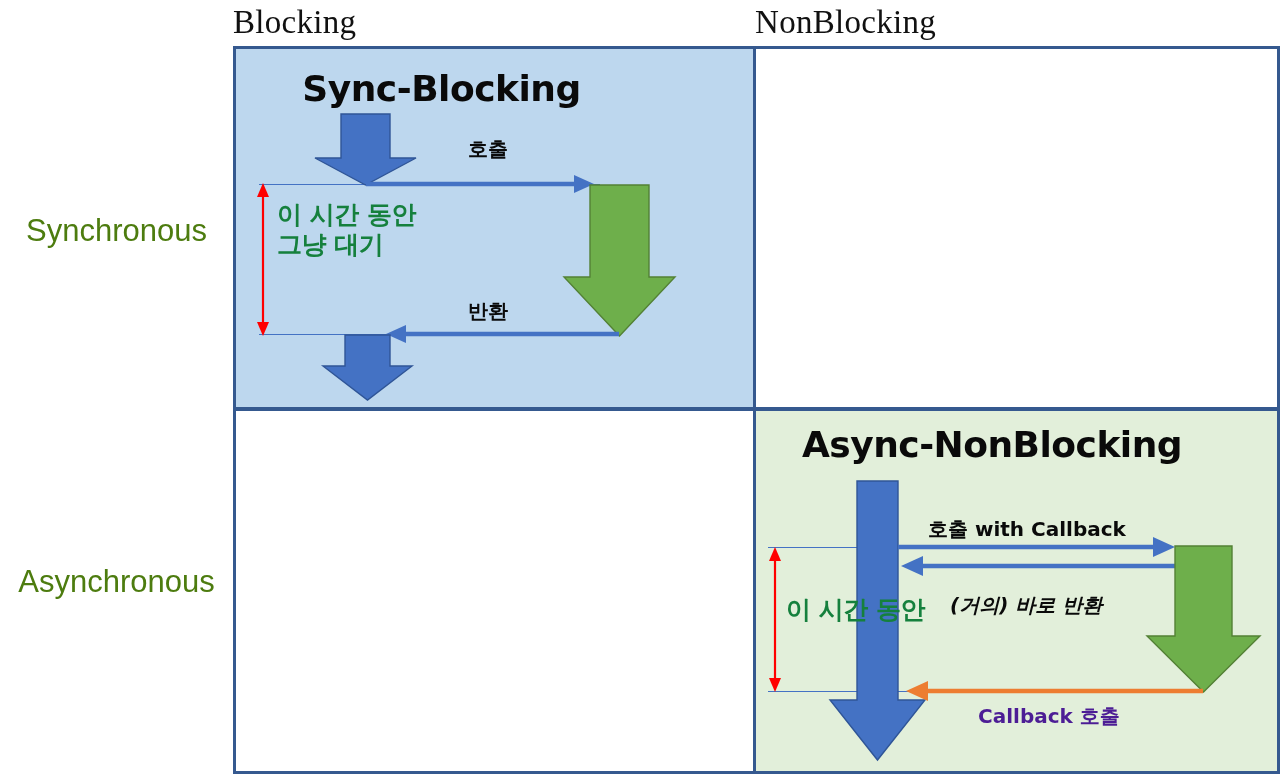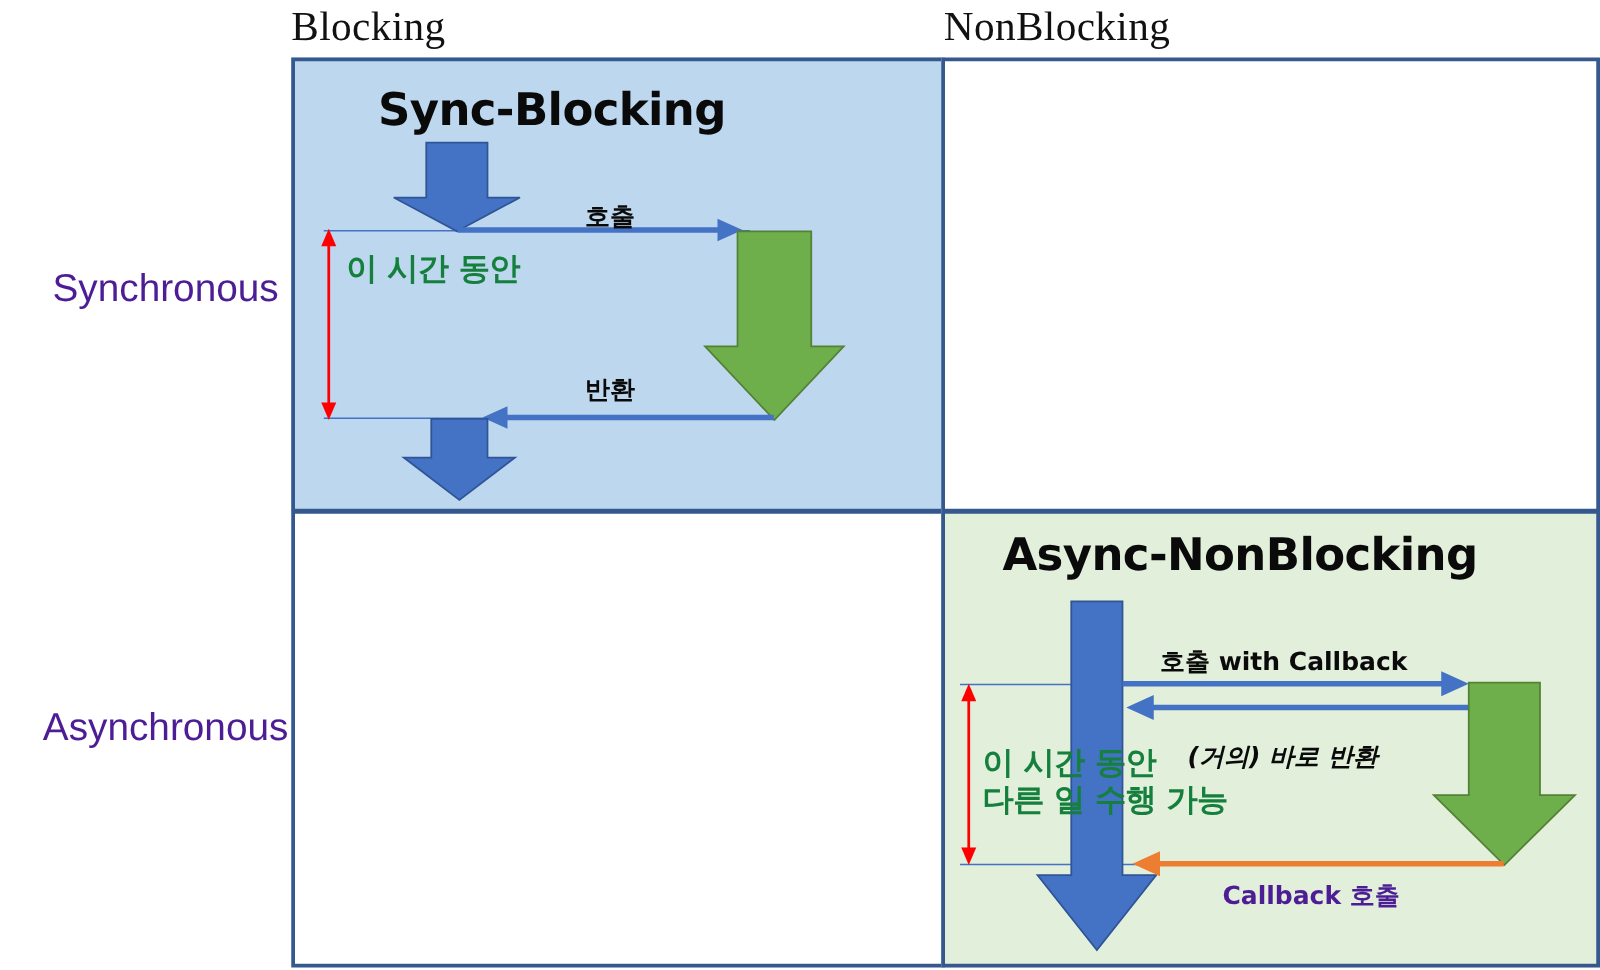--- a/index.html
+++ b/index.html
@@ -25,27 +25,27 @@
     font-size: 33px;
     color: #111111;
     letter-spacing: 0.3px;
     white-space: nowrap;
   }
   #col-blocking { left: 233px; width: 520px; }
   #col-nonblocking { left: 755px; width: 525px; }
 
   .row-label {
     position: absolute;
-    left: 16px;
+    left: 0px;
     width: 233px;
     text-align: center;
     font-family: "Liberation Sans", sans-serif;
     font-weight: 300;
     font-size: 31px;
-    color: #4c1d95;
+    color: #4d7c0f;
     white-space: nowrap;
   }
   #row-sync { top: 213px; }
   #row-async { top: 564px; }
 
   
   .cell {
     position: absolute;
     box-sizing: border-box;
     border: 3px solid #35598F;
@@ -103,21 +103,21 @@
     color: #15803d;
     font-size: 25px;
     line-height: 30px;
     letter-spacing: -0.5px;
   }
   .anno-orange {
     color: #4c1d95;
     font-size: 20px;
   }
 
-  #label-hochul { left: 468px; top: 160px; }
+  #label-hochul { left: 468px; top: 136px; }
   #label-banhwan { left: 468px; top: 298px; }
   #red-sync { left: 277px; top: 200px; }
 
   #label-hochul-cb { left: 928px; top: 516px; }
   #label-baro-banhwan { left: 950px; top: 592px; font-style: italic; }
   #red-async { left: 786px; top: 595px; }
   #label-callback-hochul { left: 978px; top: 703px; }
 </style>
 </head>
 <body>
@@ -192,24 +192,24 @@
     <polygon points="775,692 769,678 781,678" fill="#FF0000"></polygon>
   </g>
 </svg>
 
 <div class="anno anno-black" id="label-hochul">호출</div>
 
 <div class="anno anno-black" id="label-banhwan">반환</div>
 
 <div class="anno anno-red" id="red-sync">
   <div>이 시간 동안</div>
+  <div>그냥 대기</div>
 </div>
 
 <div class="anno anno-black" id="label-hochul-cb">호출 with Callback</div>
 
 <div class="anno anno-black" id="label-baro-banhwan">(거의) 바로 반환</div>
 
 <div class="anno anno-red" id="red-async">
   <div>이 시간 동안</div>
-  <div>다른 일 수행 가능</div>
 </div>
 
 <div class="anno anno-orange" id="label-callback-hochul">Callback 호출</div>
 
 </body></html>

